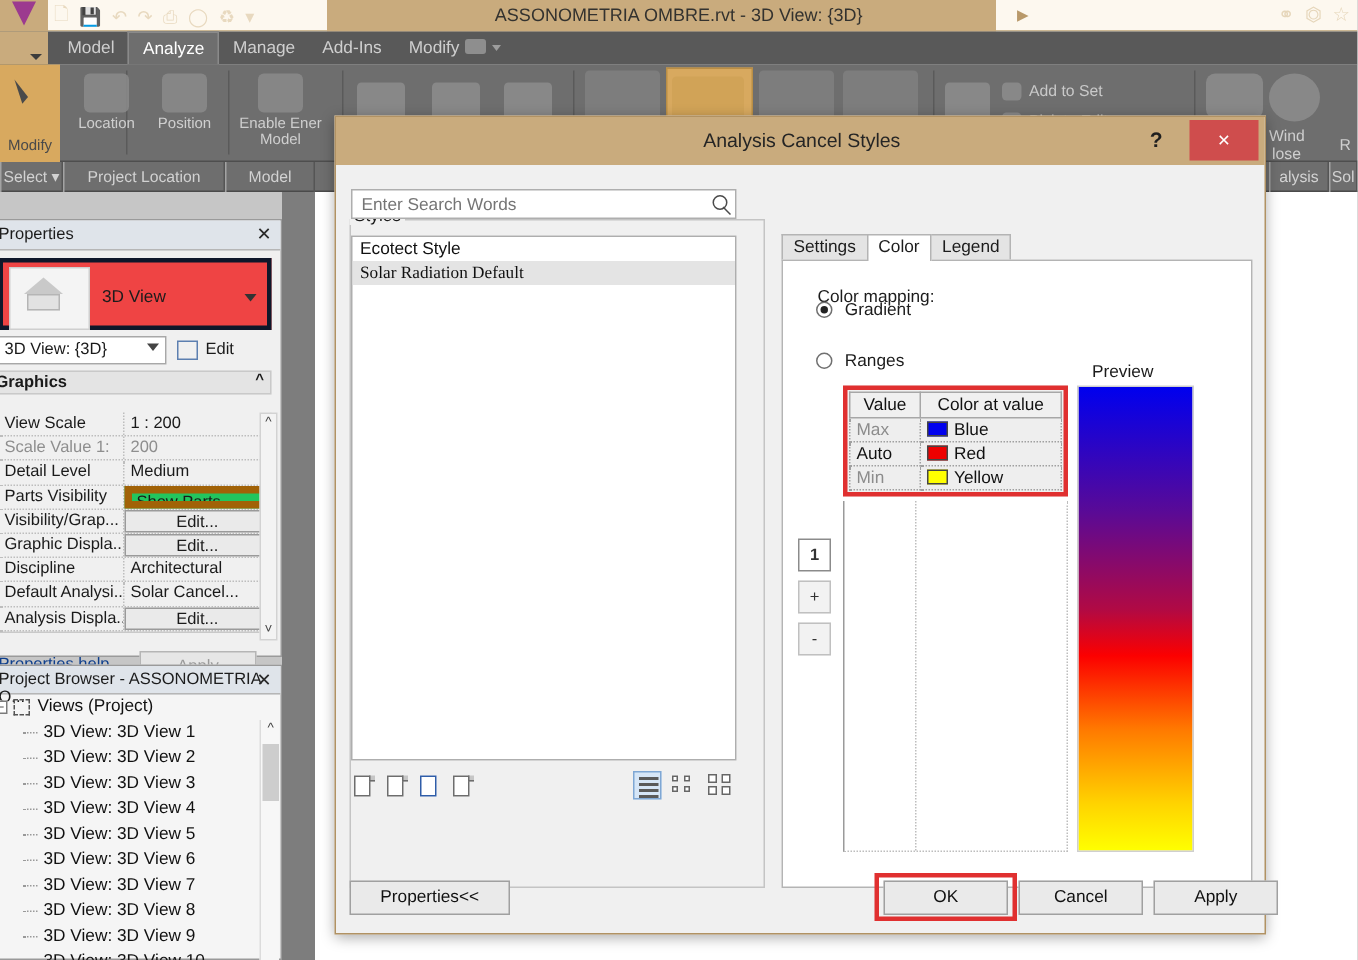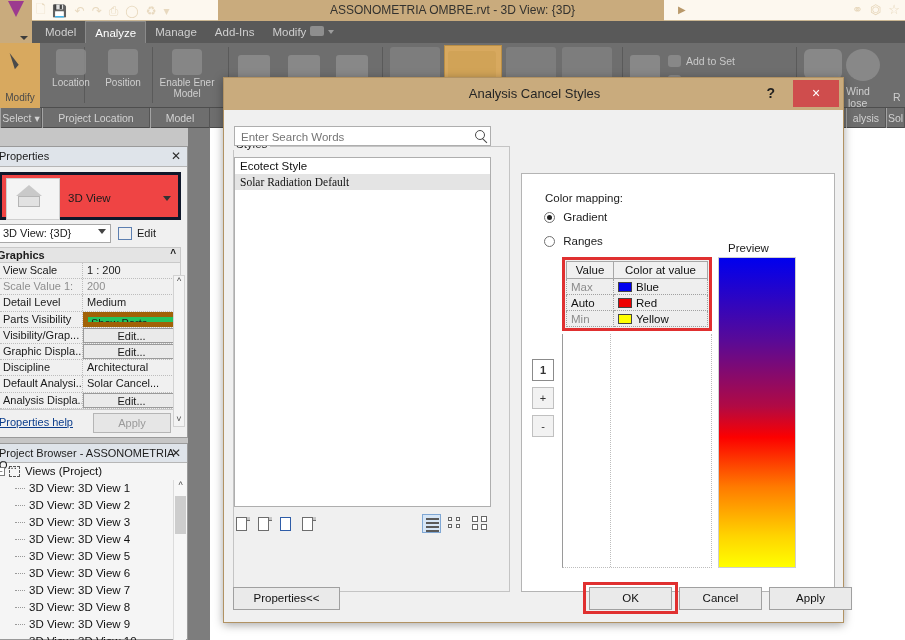--- a/index.html
+++ b/index.html
@@ -206,21 +206,21 @@
   .edit-type .ico {
     position: absolute; left: 1px; top: 3px; width: 14px; height: 13px;
     border: 1px solid #5c7fb0;
   }
   .grid-hdr {
     position: relative; margin: 4px 6px 0 0; height: 16px;
     background: #e4e4e4; border: 1px solid #c9c9c9;
     font-size: 11px; font-weight: bold; color: #1a1a1a; padding: 1px 0 0 3px;
   }
   .grid-hdr .chev { position: absolute; right: 4px; top: 0px; font-size: 10px; }
-  .pgrid { margin: 0 6px; border: 1px solid #c9c9c9; border-top: none; }
+  .pgrid { margin: 12px 6px; border: 1px solid #c9c9c9; border-top: none; }
   .pgrow { display: flex; height: 16.2px; border-bottom: 1px dotted #bdbdbd; }
   .pgk {
     width: 83px; font-size: 11px; color: #1a1a1a; padding: 1px 0 0 3px;
     border-right: 1px dotted #bdbdbd; overflow: hidden; white-space: nowrap;
   }
   .pgk.dim { color: #8e8e8e; }
   .pgv { flex: 1; font-size: 11px; color: #1a1a1a; padding: 1px 0 0 4px; overflow: hidden; white-space: nowrap; }
   .pgv.dim { color: #8e8e8e; }
   .pgv.boxed { background: #22c55e; border: 5px solid #a16207; padding: 0 0 0 3px; margin: 0; height: 15px; }
   .pgv.btn {
@@ -715,25 +715,30 @@
             <span class="dotgrid" style="display:block;margin:2px 0 0 0">
               <i style="left:0;top:0;width:6px;height:6px"></i>
                 <i style="left:9px;top:0;width:6px;height:6px"></i>
               <i style="left:0;top:8px;width:6px;height:6px"></i>
                 <i style="left:9px;top:8px;width:6px;height:6px"></i>
             </span>
           </div>
         </div>
       </div>
 
+      <div class="tabs-row">
+        <div class="tab">Settings</div>
+        <div class="tab active">Color</div>
+        <div class="tab">Legend</div>
+      </div>
 
       <div class="tab-panel">
         <div class="cm-label">Color mapping:</div>
 
-        <div class="radio-row" style="top:37px">
+        <div class="radio-row" style="top:27px">
           <span class="radio on"></span>
           <span>Gradient</span>
         </div>
         <div class="radio-row" style="top:61px">
           <span class="radio"></span>
           <span>Ranges</span>
         </div>
 
         <div class="ctable-wrap">
           <table class="ctable">

